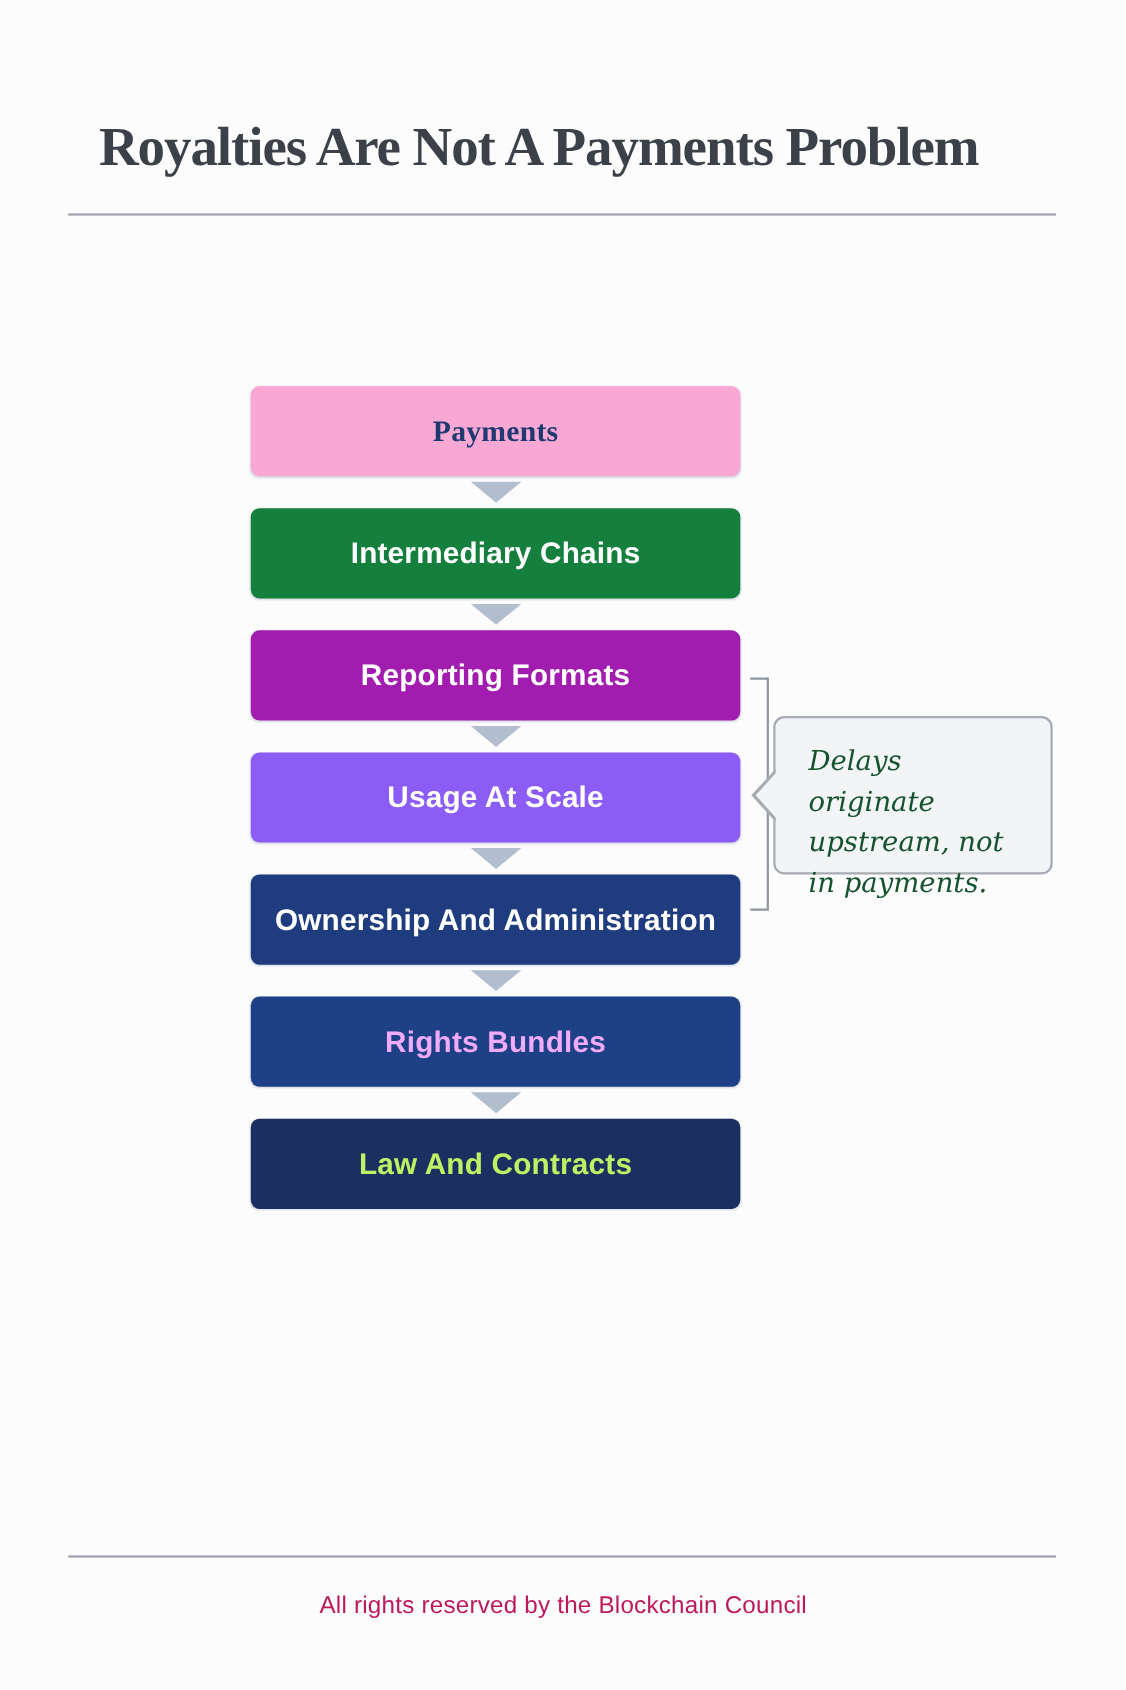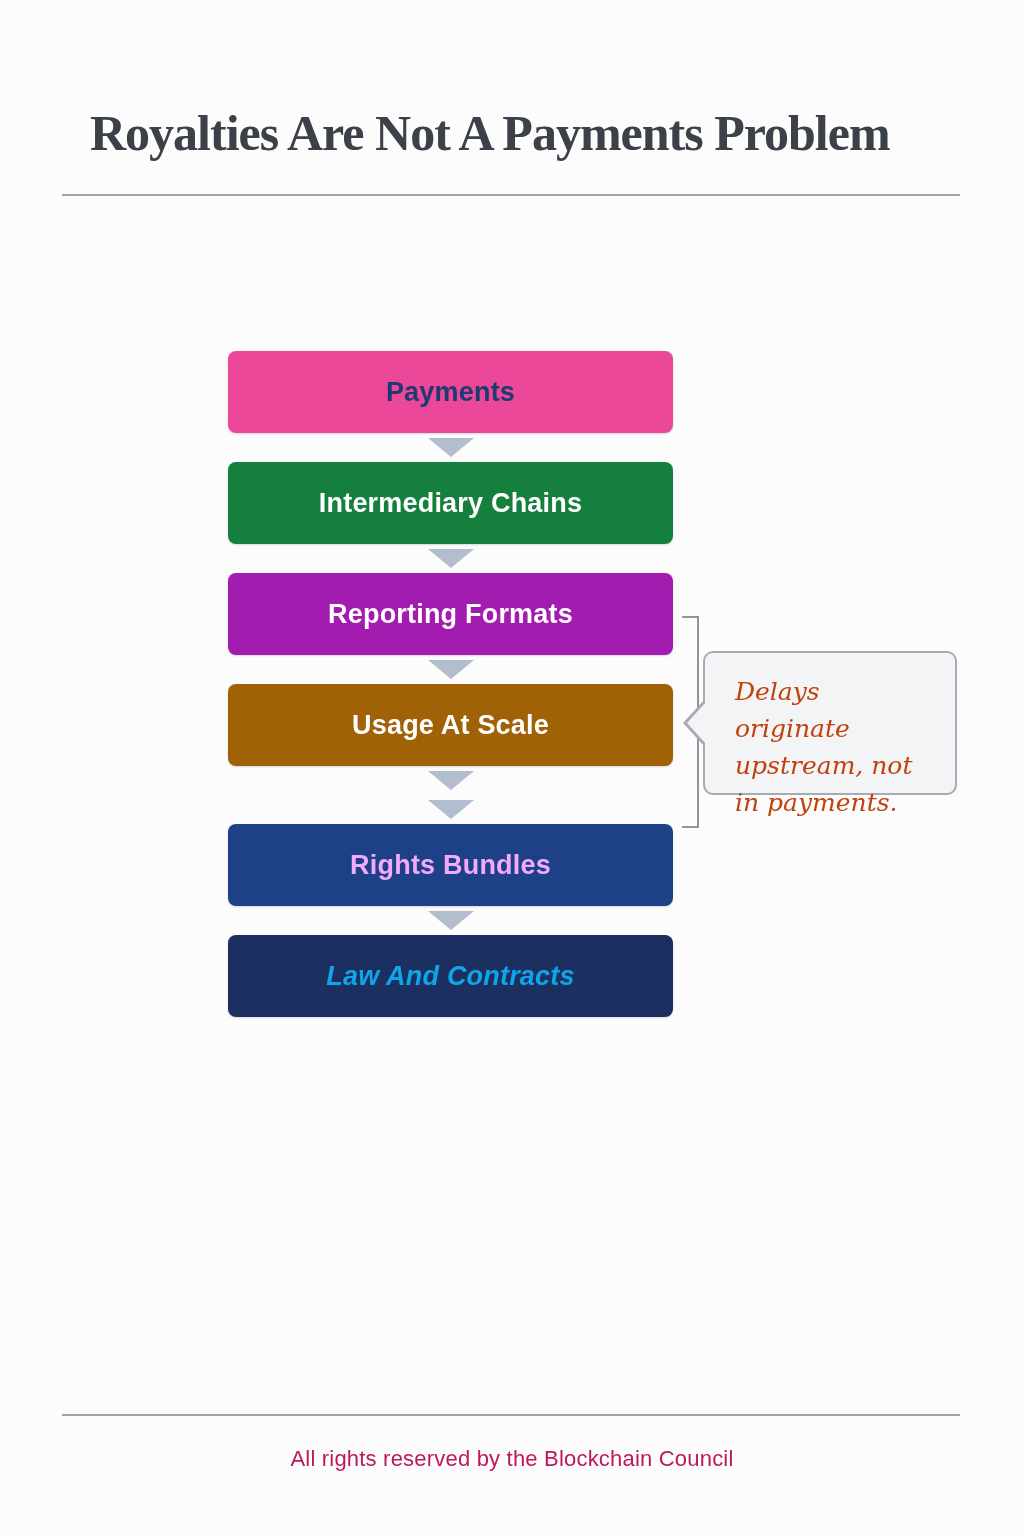--- a/index.html
+++ b/index.html
@@ -84,21 +84,21 @@
     width: 254px;
     height: 144px;
     background: #f3f4f6;
     border: 2px solid #a7abb2;
     border-radius: 10px;
     padding: 20px 14px 0 30px;
     font-family: "DejaVu Serif", serif;
     font-style: italic;
     font-size: 25px;
     line-height: 37px;
-    color: #c2410c;
+    color: #14532d;
   }
   
   .callout::before {
     content: "";
     position: absolute;
     left: -22px;
     top: 50%;
     transform: translateY(-50%);
     width: 0; height: 0;
     border-style: solid;
@@ -130,56 +130,57 @@
 </style>
 </head>
 <body>
 
 <h1 class="page-title">Royalties Are Not A Payments Problem</h1>
 
 <div class="rule rule-top" style="background: rgb(159, 163, 173);"></div>
 
 <div class="flow">
 
-  <div class="flow-box" style="background: #ec4899; color: rgb(30, 58, 112);">Payments</div>
+  <div class="flow-box" style="background: #f9a8d4; color: rgb(30, 58, 112); font-family: Liberation Serif, serif;">Payments</div>
 
   <div class="arrow-row">
     <span class="down-arrow" style="border-top-color: rgb(178, 189, 206);"></span>
   </div>
 
   <div class="flow-box" style="background: #15803d; color: rgb(255, 255, 255);">Intermediary Chains</div>
 
   <div class="arrow-row">
     <span class="down-arrow" style="border-top-color: rgb(178, 189, 206);"></span>
   </div>
 
   <div class="flow-box" style="background: #a21caf; color: rgb(255, 255, 255);">Reporting Formats</div>
 
   <div class="arrow-row">
     <span class="down-arrow" style="border-top-color: rgb(178, 189, 206);"></span>
   </div>
 
-  <div class="flow-box" style="background: #a16207; color: rgb(255, 255, 255);">Usage At Scale</div>
+  <div class="flow-box" style="background: #8b5cf6; color: rgb(255, 255, 255);">Usage At Scale</div>
 
   <div class="arrow-row">
     <span class="down-arrow" style="border-top-color: rgb(178, 189, 206);"></span>
   </div>
 
+  <div class="flow-box" style="background: rgb(30, 60, 126); color: rgb(255, 255, 255);">Ownership And Administration</div>
 
   <div class="arrow-row">
     <span class="down-arrow" style="border-top-color: rgb(178, 189, 206);"></span>
   </div>
 
   <div class="flow-box" style="background: rgb(29, 64, 134); color: #f0abfc;">Rights Bundles</div>
 
   <div class="arrow-row">
     <span class="down-arrow" style="border-top-color: rgb(178, 189, 206);"></span>
   </div>
 
-  <div class="flow-box" style="background: rgb(27, 47, 96); color: #0ea5e9; font-style: italic;">Law And Contracts</div>
+  <div class="flow-box" style="background: rgb(27, 47, 96); color: #bef264;">Law And Contracts</div>
 
 </div>
 
 <svg class="bracket-svg" width="26" height="218" viewBox="0 0 26 218">
   <path d="M4,4 L20,4 L20,214 L4,214" fill="none" stroke="#8f959e" stroke-width="2" style="stroke: rgb(143, 149, 158);"></path>
 </svg>
 
 <div class="callout" style="background: rgb(243, 244, 246); border-color: rgb(167, 171, 178);">
   <span>Delays originate upstream, not in payments.</span>
 </div>

